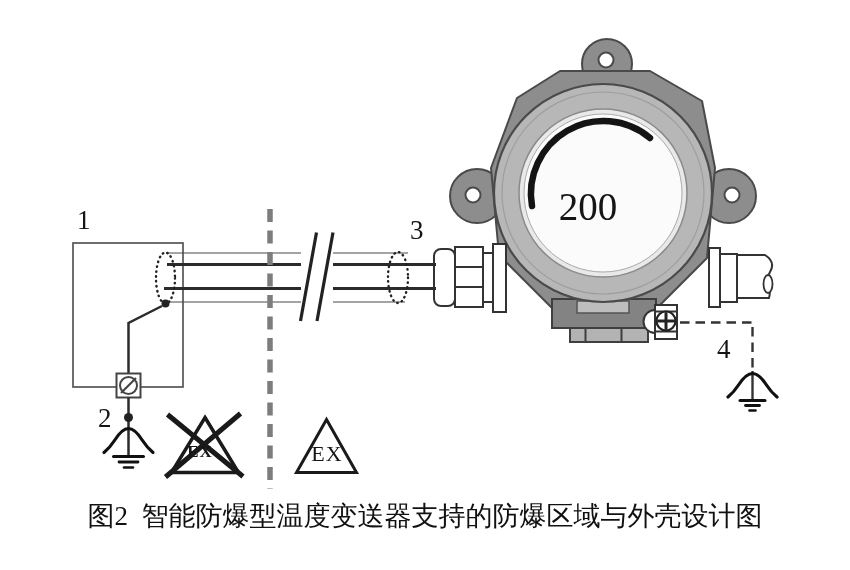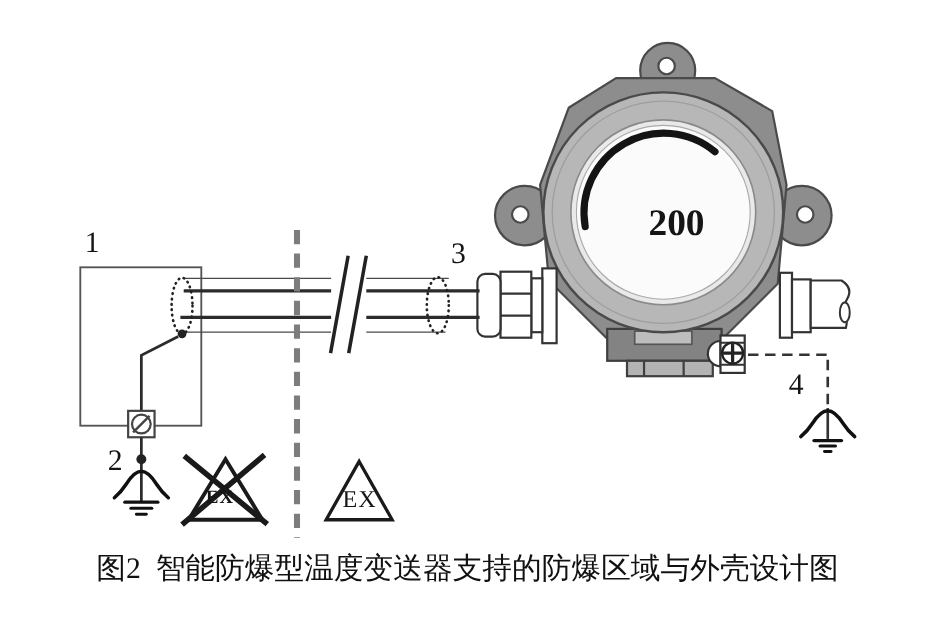--- a/index.html
+++ b/index.html
@@ -2,21 +2,21 @@
 <html><head>
 <meta charset="utf-8">
 <style>
   html,body{margin:0;padding:0;background:#ffffff;}
   #stage{position:relative;width:850px;height:570px;background:#ffffff;overflow:hidden;
          font-family:"Liberation Serif","DejaVu Serif",serif;}
   #art{position:absolute;left:0;top:0;}
   .lbl{position:absolute;color:#151515;line-height:1;}
   .callout{font-size:27px;}
   .center{text-align:center;}
-  #cover-marking{left:568px;top:187px;width:94px;font-size:34px;font-weight:bold;}
+  #cover-marking{left:541px;top:187px;width:94px;font-size:39px;}
   #ex-crossed-text{left:183px;top:443px;width:34px;font-size:17px;font-weight:600;letter-spacing:1px;}
   #ex-right-text{left:305px;top:443px;width:44px;font-size:22px;letter-spacing:1px;}
   #caption{left:0;top:503px;width:850px;font-size:27px;white-space:pre;color:#111;}
 </style>
 </head>
 <body>
 
 <div id="stage">
 
 <svg id="art" width="850" height="570" viewBox="0 0 850 570">

